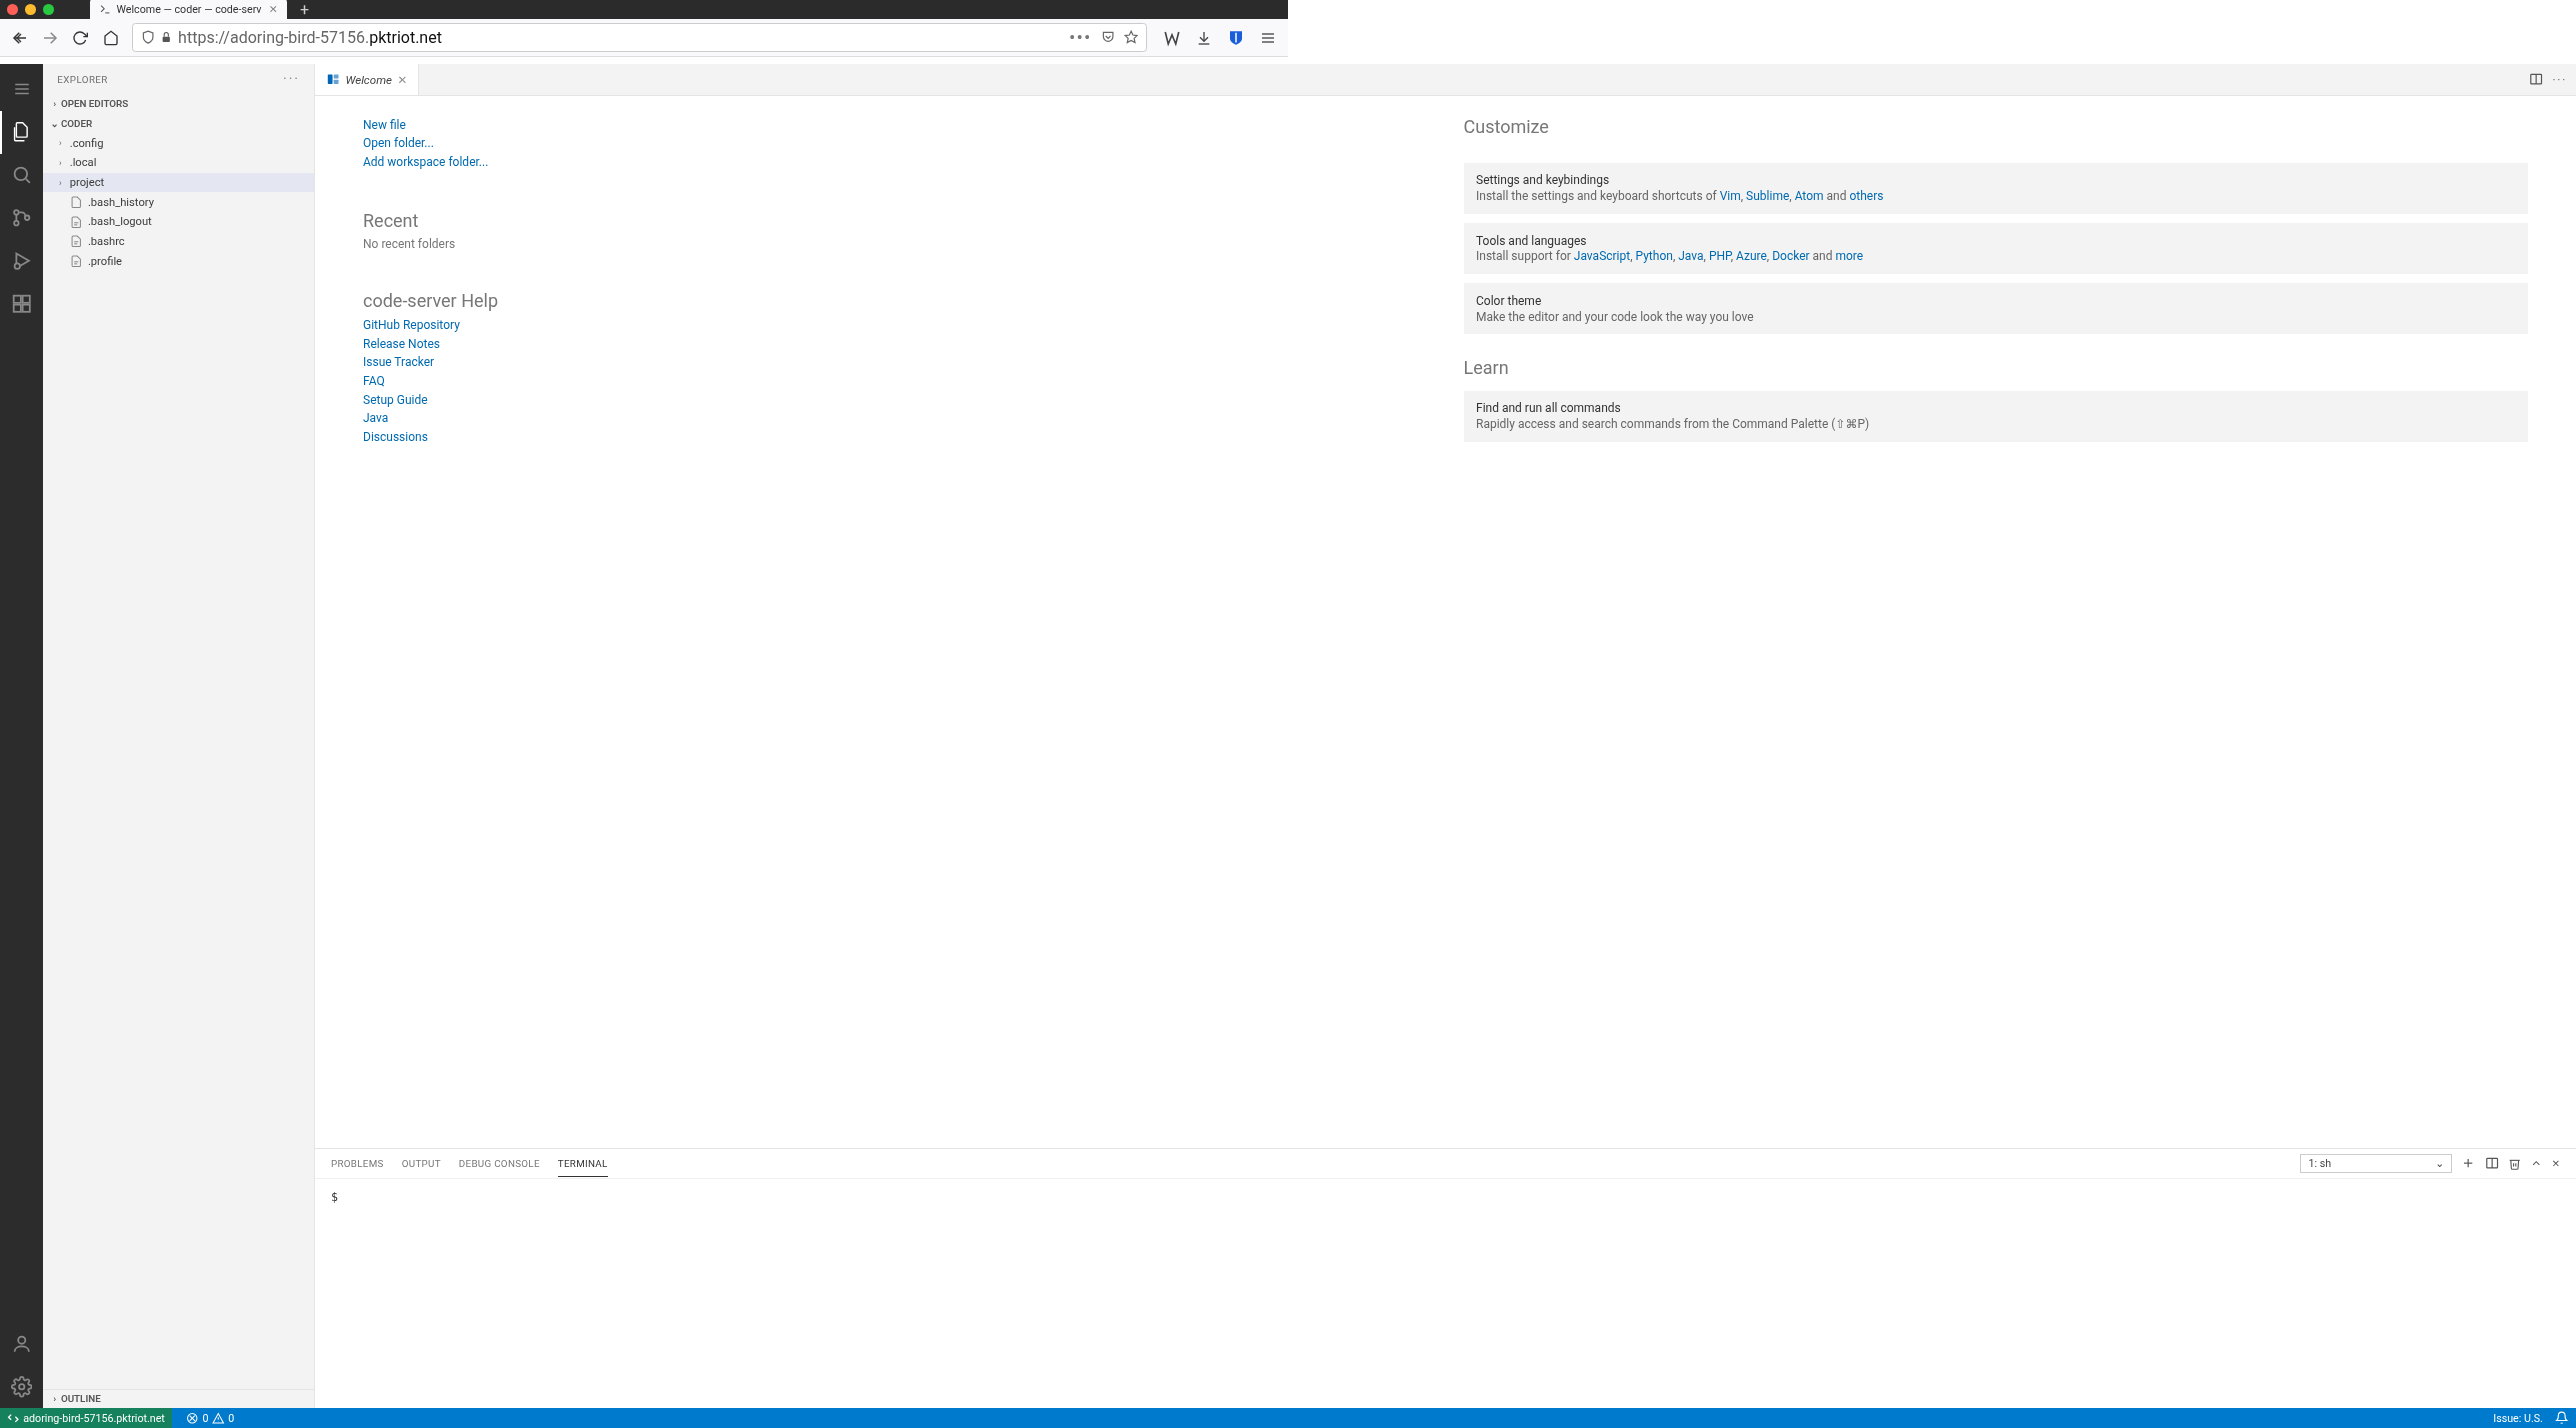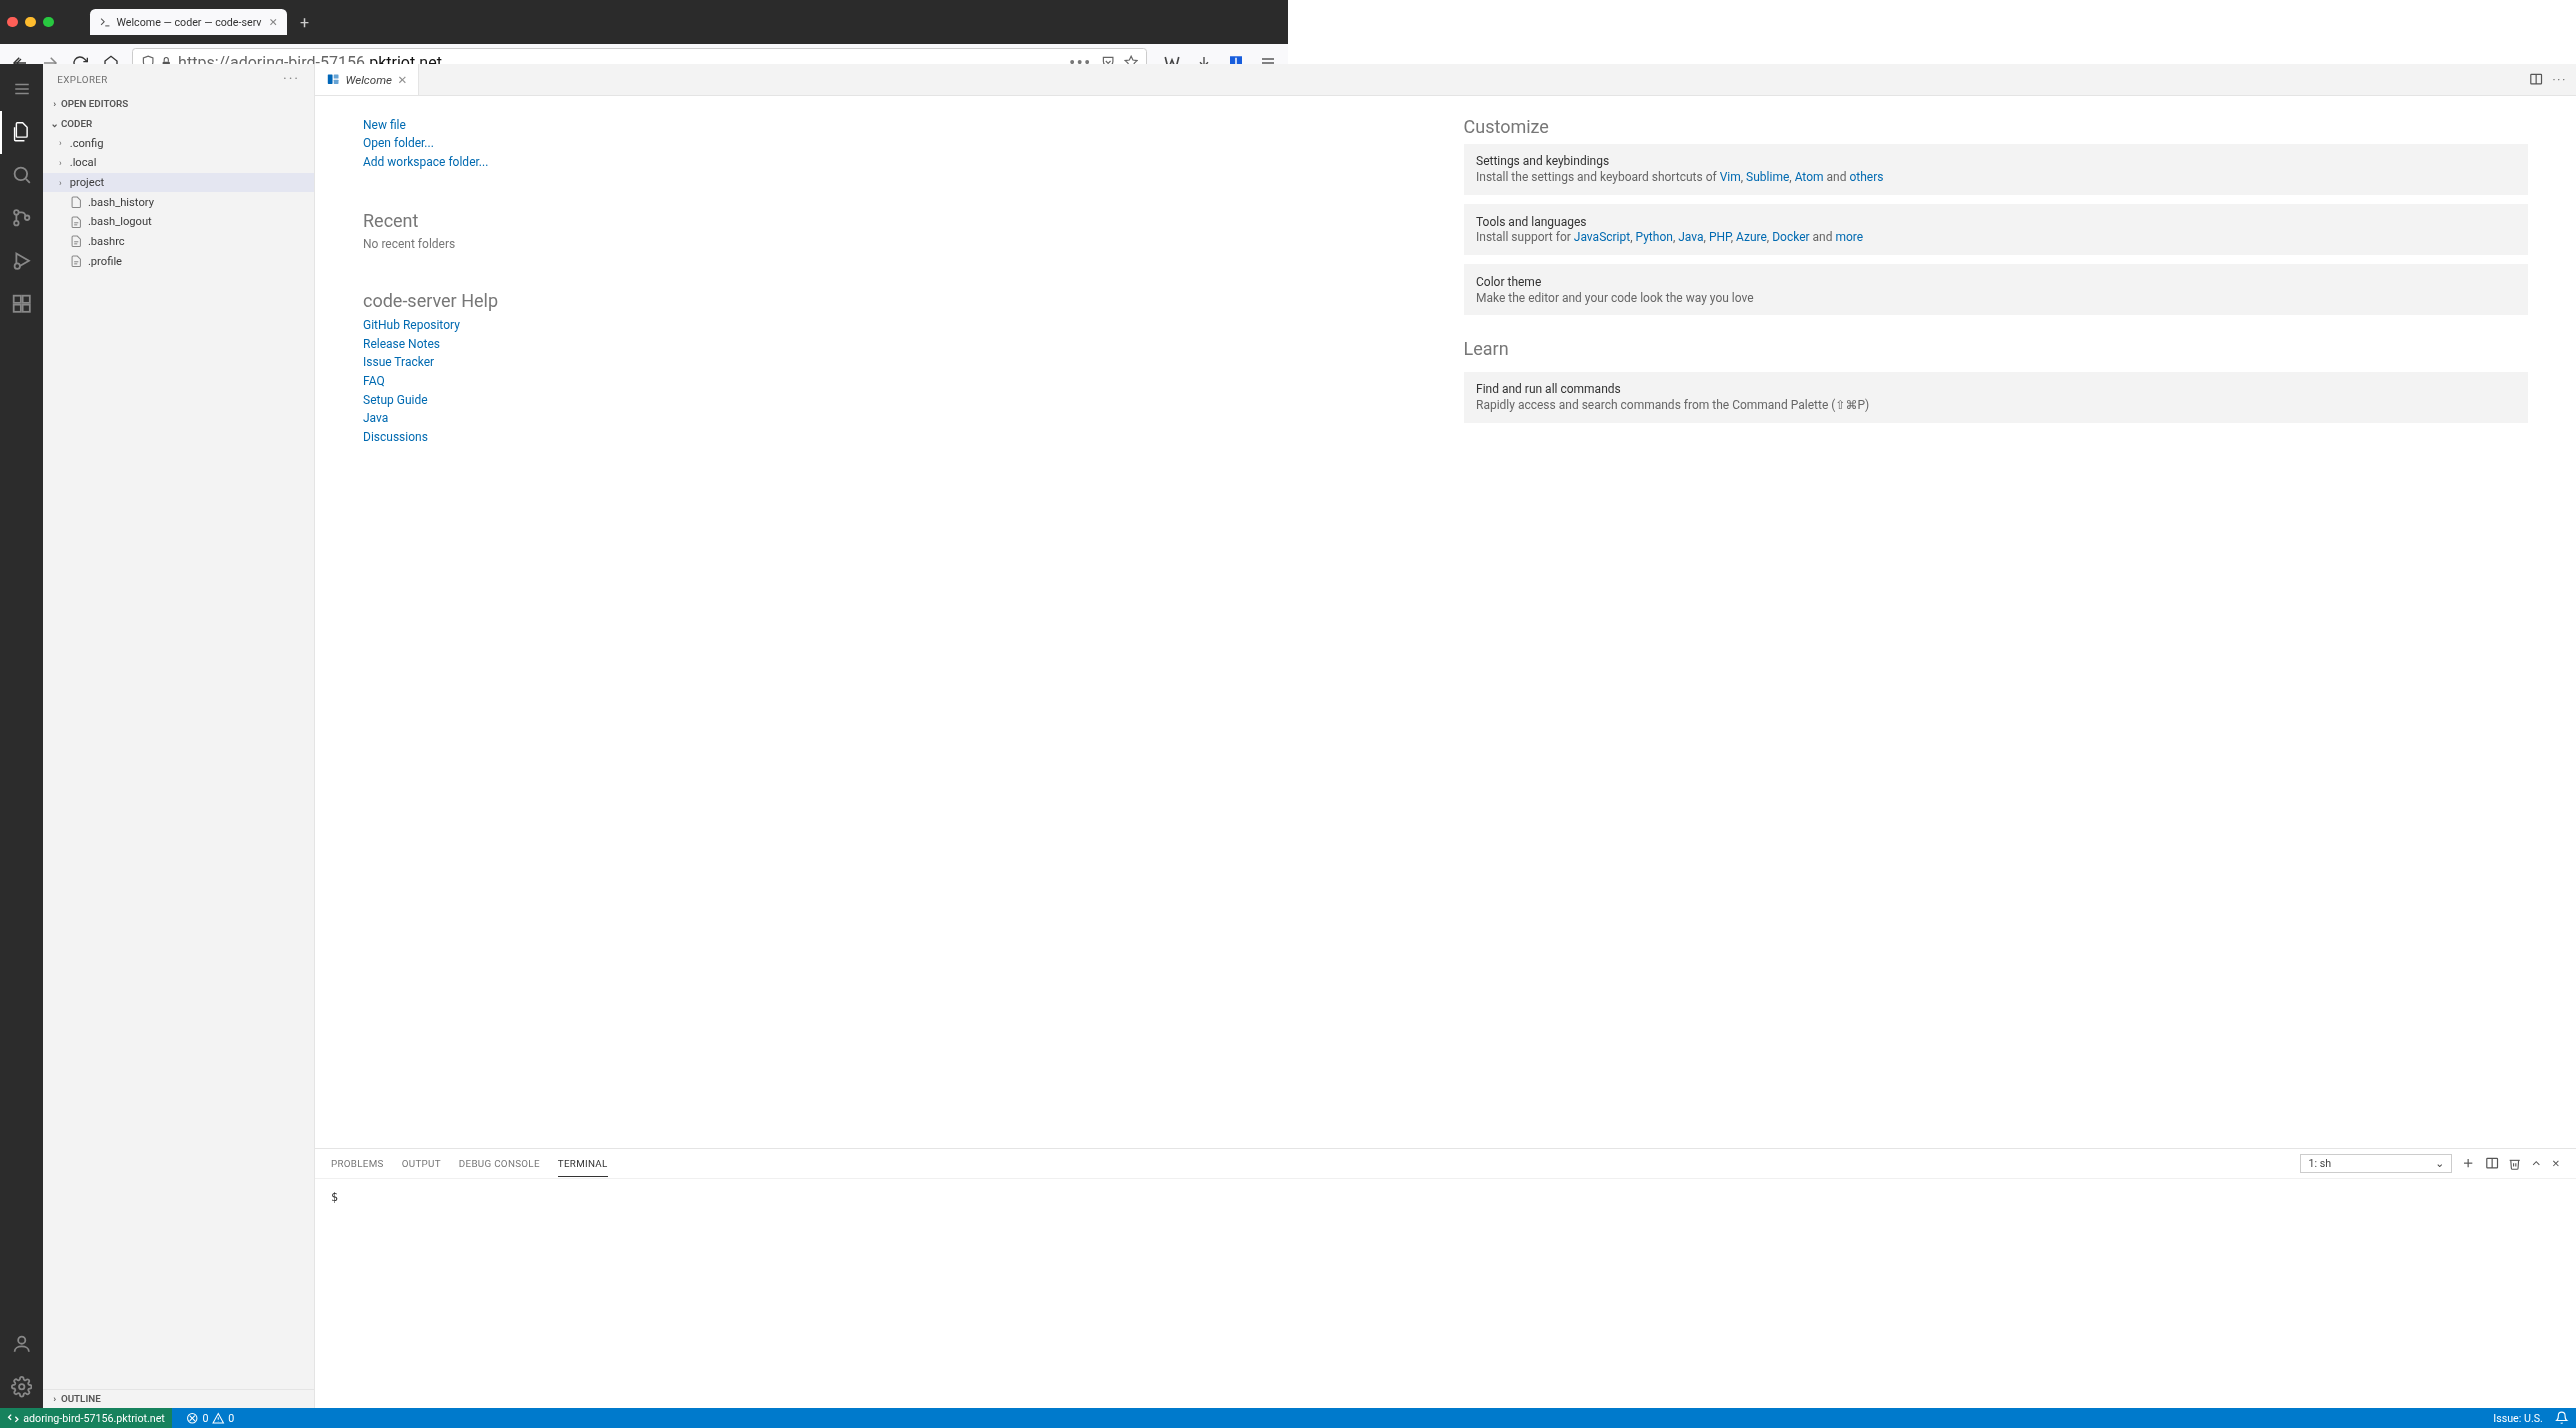--- a/index.html
+++ b/index.html
@@ -8,21 +8,21 @@
     font-size: 11.6px;
     color: #333;
     background: #fff;
     width: 1288px;
     height: 714px;
     overflow: hidden;
   }
 
   
   .browser-titlebar {
-    height: 44px;
+    height: 19px;
     background: #2b2b2b;
     display: flex;
     align-items: center;
     padding: 0 7.2px;
   }
   .traffic-lights { display: flex; gap: 7.2px; margin-right: 36px; }
   .tl { width: 10.7px; height: 10.7px; border-radius: 50%; }
   .tl.red { background: #ff5f57; }
   .tl.yellow { background: #febc2e; }
   .tl.green { background: #28c840; }
@@ -594,21 +594,21 @@
             <div><a class="link">Issue Tracker</a></div>
             <div><a class="link">FAQ</a></div>
             <div><a class="link">Setup Guide</a></div>
             <div><a class="link">Java</a></div>
             <div><a class="link">Discussions</a></div>
           </div>
         </div>
       </div>
 
       <div class="welcome-col">
-        <h2 style="margin-bottom:7px;">Customize</h2>
+        <h2 style="margin-bottom:26px;">Customize</h2>
         <div class="card">
           <div class="title">Settings and keybindings</div>
           <div class="desc">
             <span>Install the settings and keyboard shortcuts of </span><a class="link">Vim</a>, <a class="link">Sublime</a>, <a class="link">Atom</a><span> and </span><a class="link">others</a>
           </div>
         </div>
         <div class="card">
           <div class="title">Tools and languages</div>
           <div class="desc">
             <span>Install support for </span><a class="link">JavaScript</a>, <a class="link">Python</a>, <a class="link">Java</a>, <a class="link">PHP</a>, <a class="link">Azure</a>, <a class="link">Docker</a><span> and </span><a class="link">more</a>

